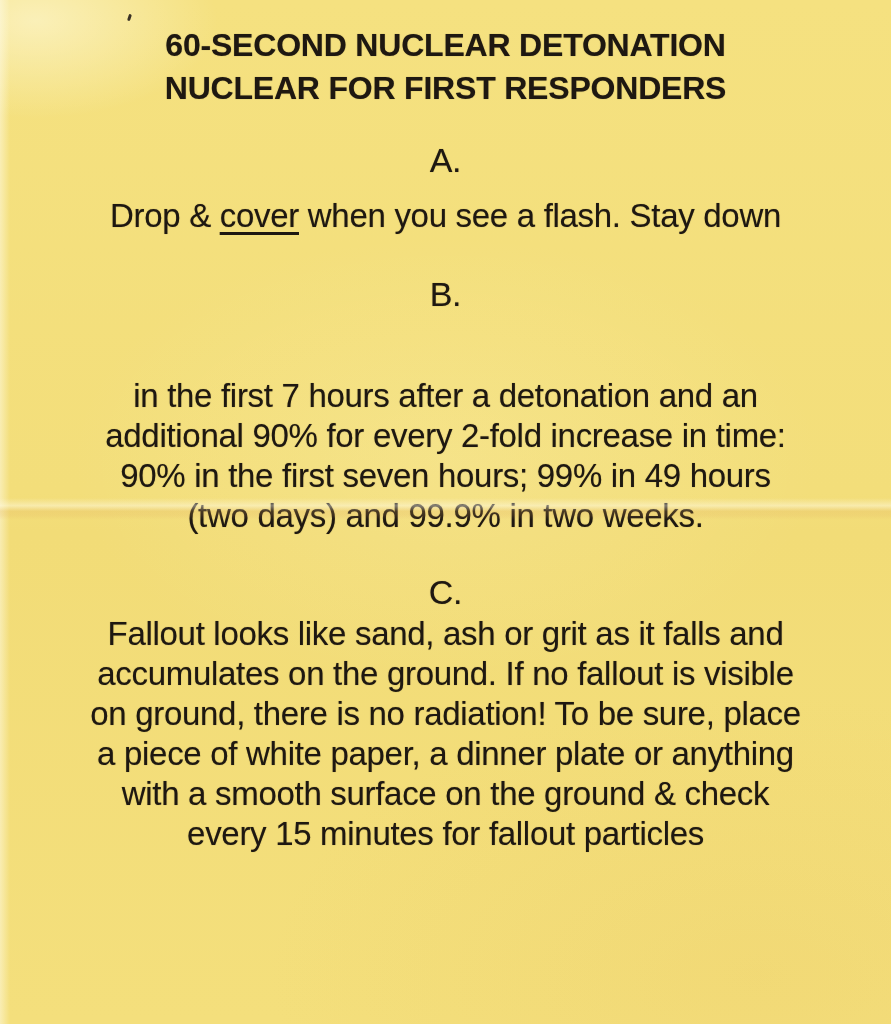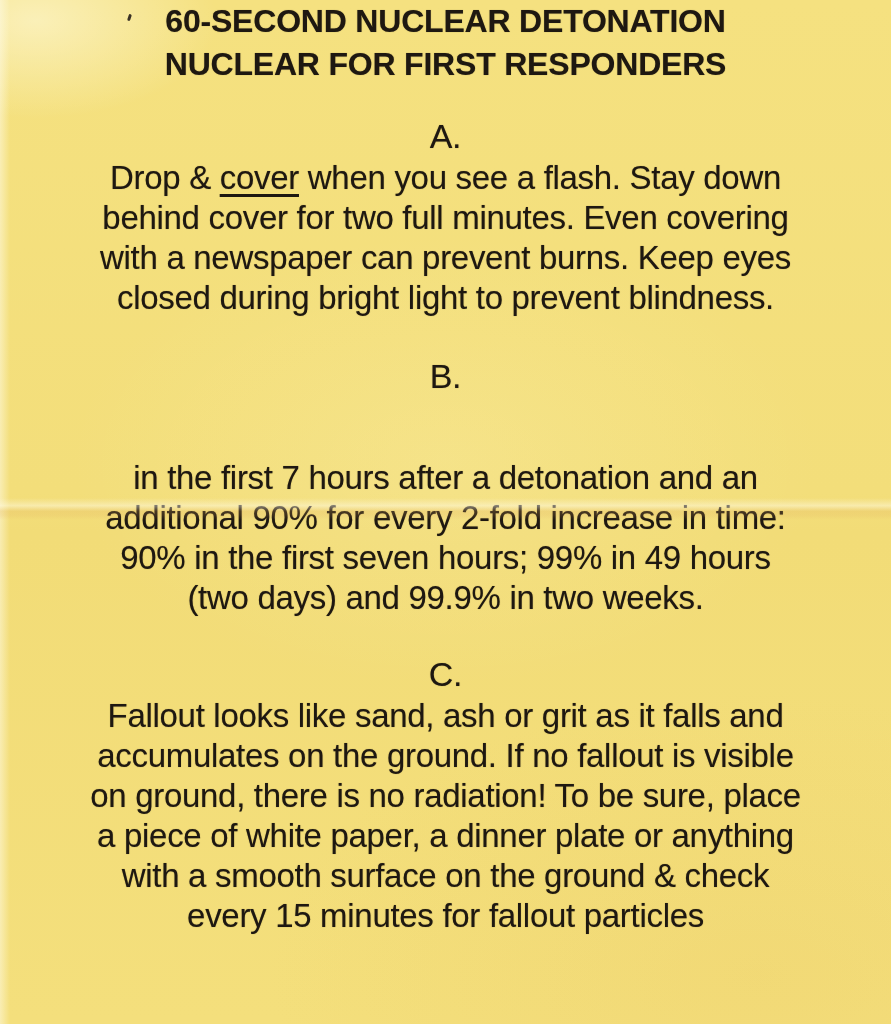--- a/index.html
+++ b/index.html
@@ -19,20 +19,21 @@
     font-family: "Liberation Sans", "DejaVu Sans", sans-serif;
     color: #1e1811;
   }
   .ink {
     color: #1e1811;
     text-shadow: 0 0 1px rgba(40,28,12,0.45);
     letter-spacing: -0.3px;
   }
   .title {
     margin: 0;
+    padding-top: 24px;
     text-align: center;
     font-size: 32px;
     font-weight: bold;
     line-height: 43px;
     letter-spacing: -0.2px;
   }
   .title .title-line { display: block; }
   .section-label {
     text-align: center;
     font-size: 34px;
@@ -45,21 +46,21 @@
   .body-text {
     margin: 4px auto 0 auto;
     width: 860px;
     text-align: center;
     font-size: 33px;
     font-weight: normal;
     line-height: 40px;
     white-space: pre-line;
   }
   .first-line {
-    margin: 4px auto 0 auto;
+    margin: 18px auto 0 auto;
     width: 860px;
     text-align: center;
     font-size: 33px;
     line-height: 40px;
   }
   .no-top { margin-top: 0; }
   .underlined {
     text-decoration: underline;
     text-decoration-thickness: 3px;
     text-underline-offset: 5px;
@@ -108,23 +109,20 @@
   <div class="edge-light"></div>
 
   <h1 class="title ink">
     <span class="title-line">60-SECOND NUCLEAR DETONATION</span>
     <span class="title-line">NUCLEAR FOR FIRST RESPONDERS</span>
   </h1>
 
   <div>
     <div class="section-label label-a ink">A.</div>
     <p class="first-line ink"><span>Drop &amp; </span><span class="underlined">cover</span><span> when you see a flash. Stay down</span></p>
-    <p class="body-text no-top ink">behind cover for two full minutes. Even covering
-with a newspaper can prevent burns. Keep eyes
-closed during bright light to prevent blindness.</p>
   </div>
 
   <div>
     <div class="section-label label-b ink">B.</div>
     <p class="body-text gap-b ink">in the first 7 hours after a detonation and an
 additional 90% for every 2-fold increase in time:
 90% in the first seven hours; 99% in 49 hours
 (two days) and 99.9% in two weeks.</p>
   </div>
 

